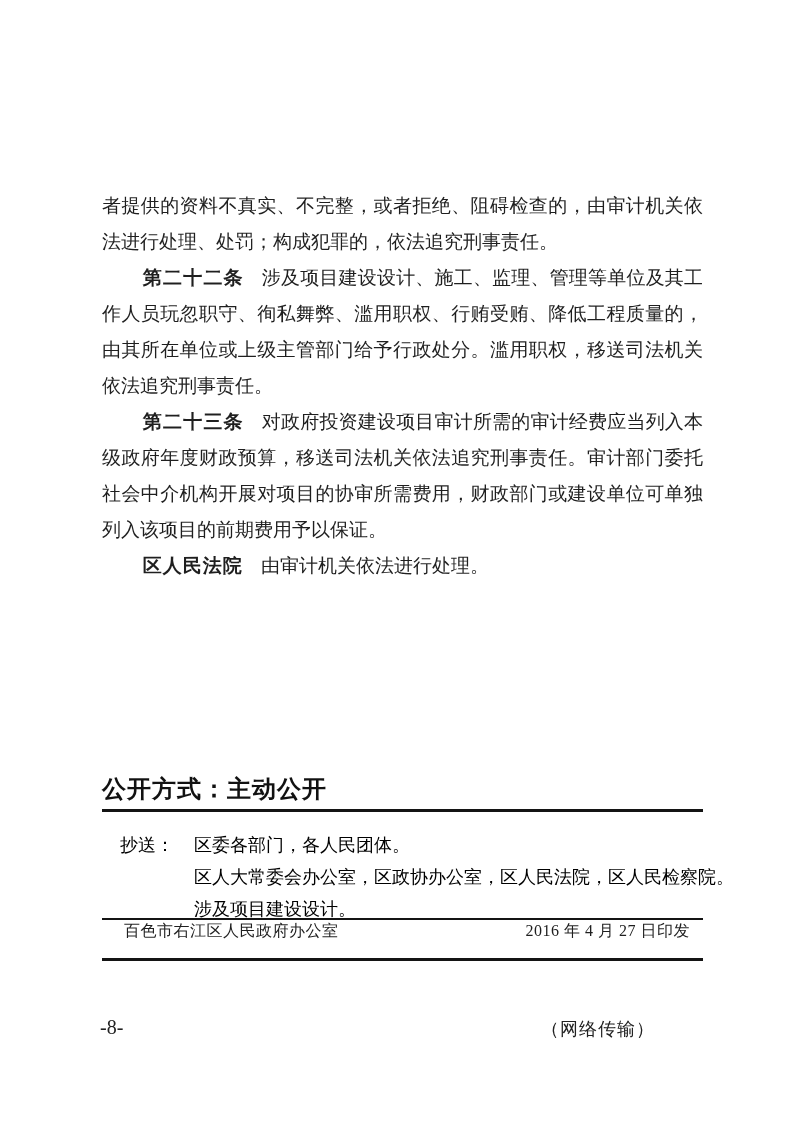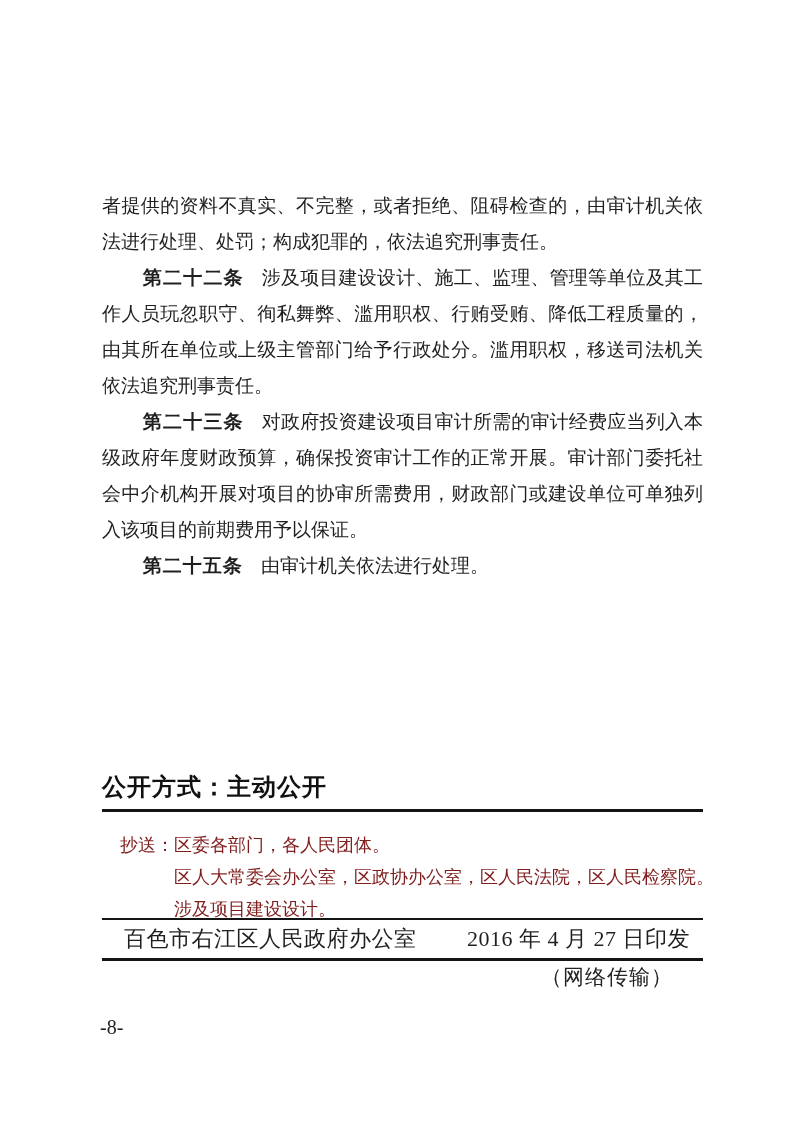--- a/index.html
+++ b/index.html
@@ -28,82 +28,83 @@
   .article-no {
     font-family:"Liberation Sans","DejaVu Sans",sans-serif;
     font-weight:bold;
     margin-right:0.95em;
     letter-spacing:1px;
   }
   
   .publicity {
     position:absolute;
     left:102px; top:774px; width:601px;
-    font-family:Liberation Mono, monospace;
+    font-family:Liberation Sans, sans-serif;
     font-weight:bold;
     font-size:24px; line-height:30px;
     color:#111;
     letter-spacing:1px;
   }
   
   .rule { position:absolute; left:102px; width:601px; background:#141414; }
   .rule.thick { height:3px; }
   .rule.thin  { height:2px; }
   .rule-publicity { top:809px; }
   .rule-cc-bottom { top:918px; }
   .rule-footer-bottom { top:958px; }
   
   .cc-block {
     position:absolute;
     left:120px; top:829px; width:585px;
     display:flex;
     font-size:18px; line-height:32px;
-    color:#7f1d1d;
+    color:#000000;
+    gap:20px;
   }
   .cc-label { flex:0 0 auto; white-space:nowrap; }
   .cc-lines { flex:1 1 auto; }
   .cc-line { white-space:nowrap; }
   
   .footer-row {
     position:absolute;
     left:102px; top:921px; width:601px; height:36px;
-    display:flex; align-items:center; justify-content:space-between;
-    font-size:22px;
+    display:flex; justify-content:space-between;
+    font-size:16px;
     color:#1f1f1f;
     padding-left:22px; padding-right:13px;
     letter-spacing:0.5px;
   }
   .footer-issuer { white-space:nowrap; }
   .footer-date { white-space:nowrap; }
   
   .transmission {
     position:absolute;
-    left:541px; top:964px;
-    font-size:21px; line-height:26px;
+    left:541px; top:1016px;
+    font-size:18px; line-height:26px;
     letter-spacing:1px;
     color:#222;
   }
   
   .page-number {
     position:absolute;
     left:100px; top:1014px;
     font-size:20px; line-height:26px;
     color:#222;
   }
 </style>
 </head>
 <body>
 
 <div class="page">
 
   <main class="body-text">
     <p><span>者提供的资料不真实、不完整，或者拒绝、阻碍检查的，由审计机关依法进行处理、处罚；构成犯罪的，依法追究刑事责任。</span></p>
     <p class="indent"><span class="article-no">第二十二条</span><span>涉及项目建设设计、施工、监理、管理等单位及其工作人员玩忽职守、徇私舞弊、滥用职权、行贿受贿、降低工程质量的，由其所在单位或上级主管部门给予行政处分。滥用职权，移送司法机关依法追究刑事责任。</span></p>
-    <p class="indent"><span class="article-no">第二十三条</span><span>对政府投资建设项目审计所需的审计经费应当列入本级政府年度财政预算，确保投资审计工作的正常开展。审计部门委托社会中介机构开展对项目的协审所需费用，财政部门或建设单位可单独列入该项目的前期费用予以保证。</span></p>
-    <p class="indent"><span class="article-no">第二十五条</span><span>由审计机关依法进行处理。</span></p>
+    <p class="indent"><span class="article-no">第二十三条</span><span>对政府投资建设项目审计所需的审计经费应当列入本级政府年度财政预算，移送司法机关依法追究刑事责任。审计部门委托社会中介机构开展对项目的协审所需费用，财政部门或建设单位可单独列入该项目的前期费用予以保证。</span></p>
+    <p class="indent"><span class="article-no">区人民法院</span><span>由审计机关依法进行处理。</span></p>
   </main>
 
   <div class="publicity">公开方式：主动公开</div>
   <div class="rule thick rule-publicity"></div>
 
   <div class="cc-block">
     <span class="cc-label">抄送：</span>
     <div class="cc-lines">
       <div class="cc-line">区委各部门，各人民团体。</div>
       <div class="cc-line">区人大常委会办公室，区政协办公室，区人民法院，区人民检察院。</div>

